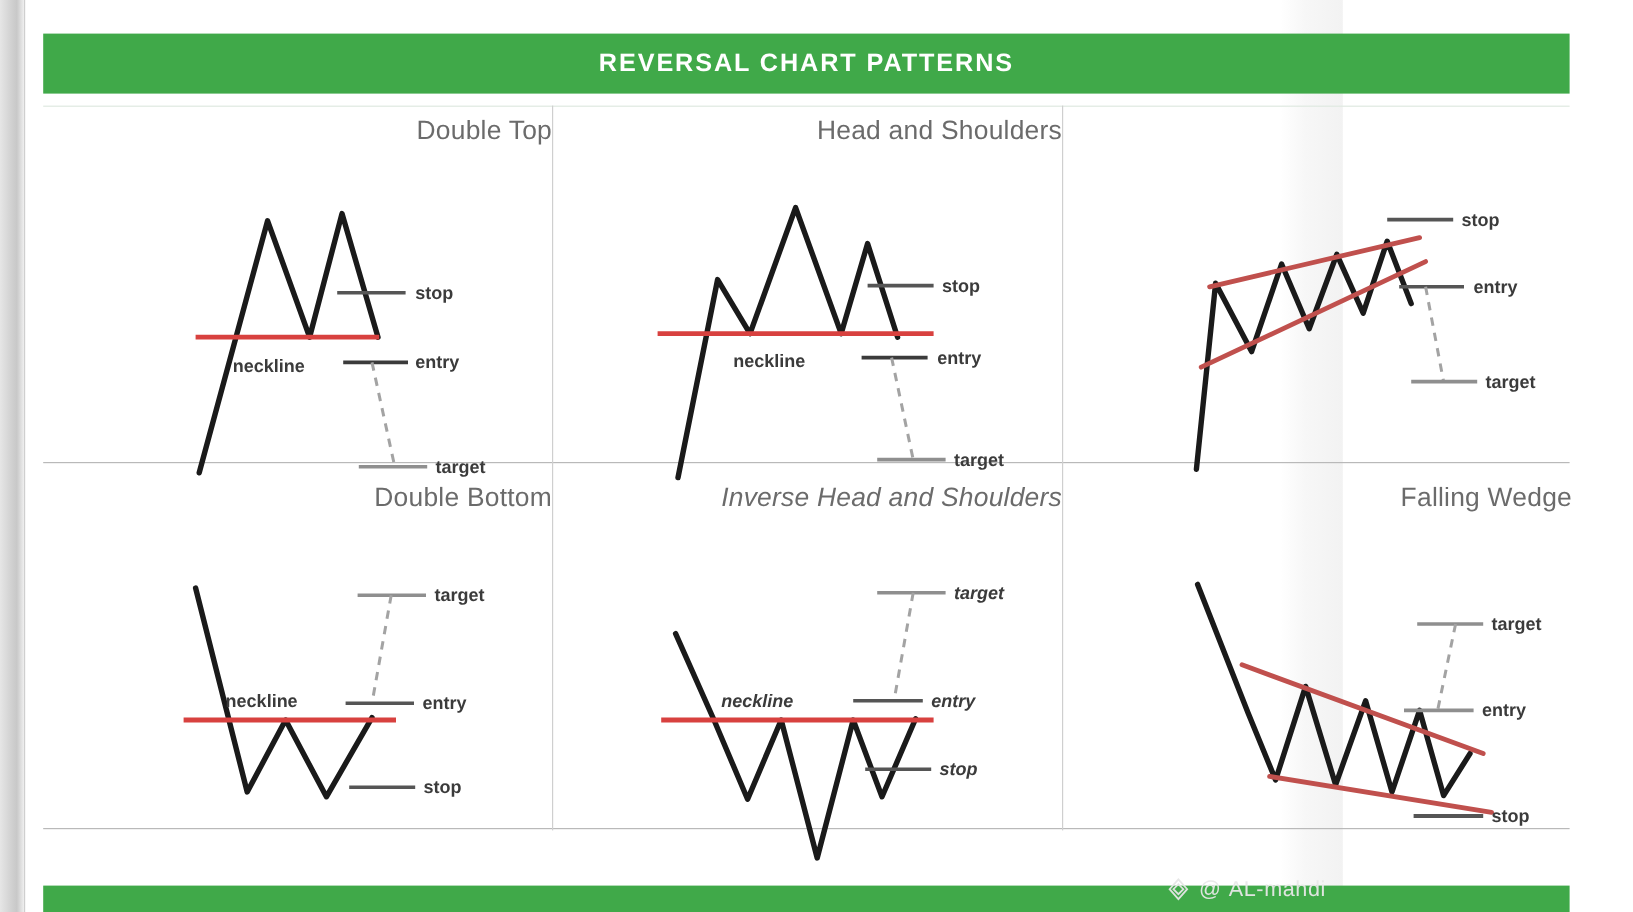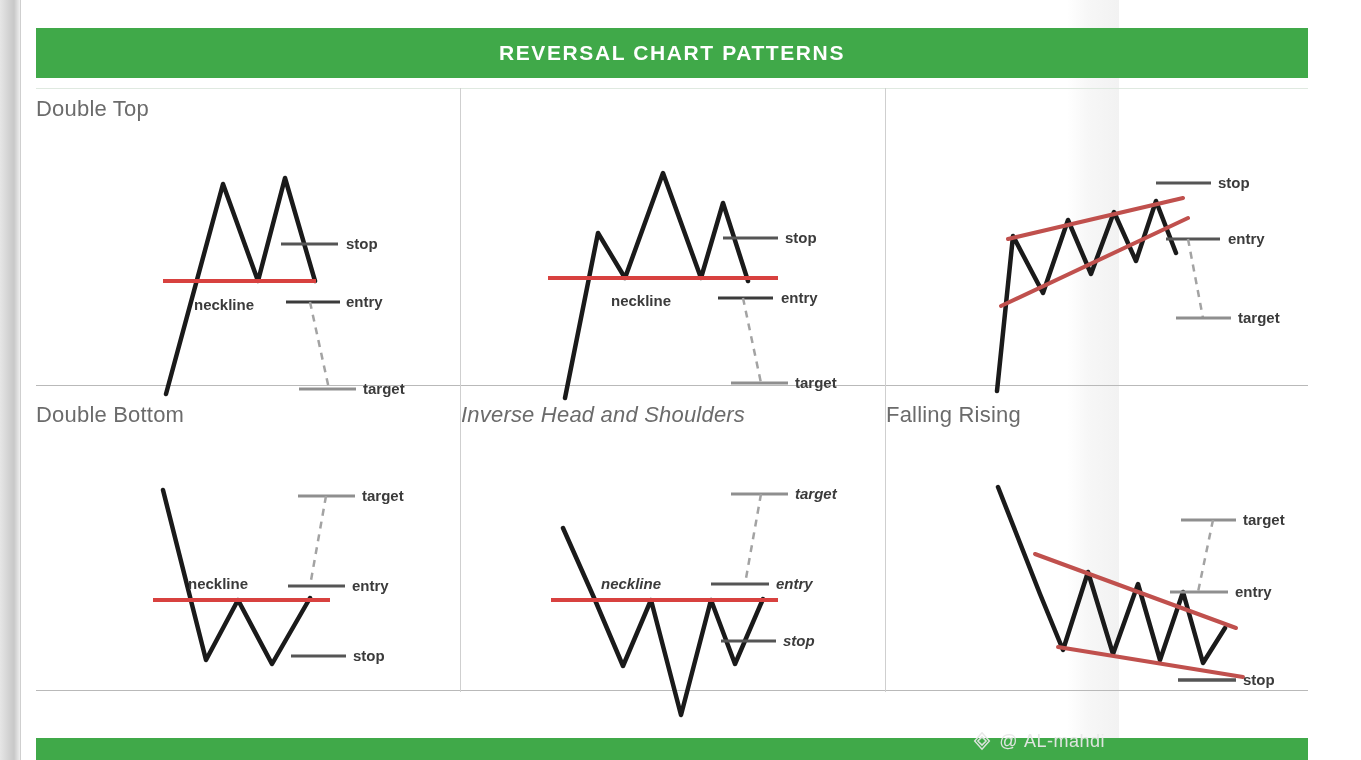--- a/index.html
+++ b/index.html
@@ -58,21 +58,21 @@
     position: absolute; width: 1px; background: #cfcfcf;
   }
 
   
   .panel {
     position: absolute;
   }
   .panel-title {
     position: absolute;
     top: 0; left: 0; width: 100%;
-    text-align: left;
+    text-align: right;
     font-size: 22px;
     color: #6b6b6b;
     font-weight: normal;
     letter-spacing: 0.2px;
   }
   .panel-figure {
     position: absolute;
     left: 12px; top: 30px; width: 100%;
   }
   svg { display: block; overflow: visible; }
@@ -134,20 +134,21 @@
 
         <line x1="262" y1="176" x2="281" y2="263" stroke="#a3a3a3" stroke-width="2.5" stroke-dasharray="7 6"></line>
 
         <line x1="251" y1="263" x2="308" y2="263" stroke="#8f8f8f" stroke-width="3"></line>
         <text class="lbl" x="315" y="268">target</text>
       </svg>
     </div>
   </div>
 
   <div class="panel" style="left:461px; top:96px; width:424px; height:285px;">
+    <div class="panel-title">Head and Shoulders</div>
     <div class="panel-figure">
       <svg width="424" height="250" viewBox="0 0 424 250">
         <polyline points="92,272 125,107 152,152 190,47 228,152 250,77 275,155" fill="none" stroke="#1a1a1a" stroke-width="4.5" stroke-linejoin="round" stroke-linecap="round"></polyline>
         <line x1="75" y1="152" x2="305" y2="152" stroke="#d8413f" stroke-width="4"></line>
         <line x1="250" y1="112" x2="305" y2="112" stroke="#555555" stroke-width="3"></line>
         <text class="lbl" x="312" y="117">stop</text>
         <text class="lbl" x="138" y="180">neckline</text>
         <line x1="245" y1="172" x2="300" y2="172" stroke="#3b3b3b" stroke-width="3"></line>
         <text class="lbl" x="308" y="177">entry</text>
         <line x1="270" y1="172" x2="288" y2="257" stroke="#a3a3a3" stroke-width="2.5" stroke-dasharray="7 6"></line>
@@ -221,21 +222,21 @@
         <line x1="238" y1="152" x2="296" y2="152" stroke="#555555" stroke-width="3"></line>
         <text class="lbl" x="303" y="157">entry</text>
 
         <line x1="248" y1="209" x2="303" y2="209" stroke="#555555" stroke-width="3"></line>
         <text class="lbl" x="310" y="214">stop</text>
       </svg>
     </div>
   </div>
 
   <div class="panel" style="left:886px; top:402px; width:424px; height:285px;">
-    <div class="panel-title">Falling Rising</div>
+    <div class="panel-title">Falling Wedge</div>
     <div class="panel-figure">
       <svg width="424" height="250" viewBox="0 0 424 250">
         <polyline points="100,55 142,162 165,218 190,140 215,222 240,152 262,228 285,160 305,231 327,196" fill="none" stroke="#1a1a1a" stroke-width="4.5" stroke-linejoin="round" stroke-linecap="round"></polyline>
 
         <line x1="137" y1="122" x2="338" y2="196" stroke="#c0504d" stroke-width="4" stroke-linecap="round"></line>
 
         <line x1="160" y1="215" x2="345" y2="245" stroke="#c0504d" stroke-width="4" stroke-linecap="round"></line>
 
         <line x1="283" y1="88" x2="338" y2="88" stroke="#8f8f8f" stroke-width="3"></line>
         <text class="lbl" x="345" y="93">target</text>

